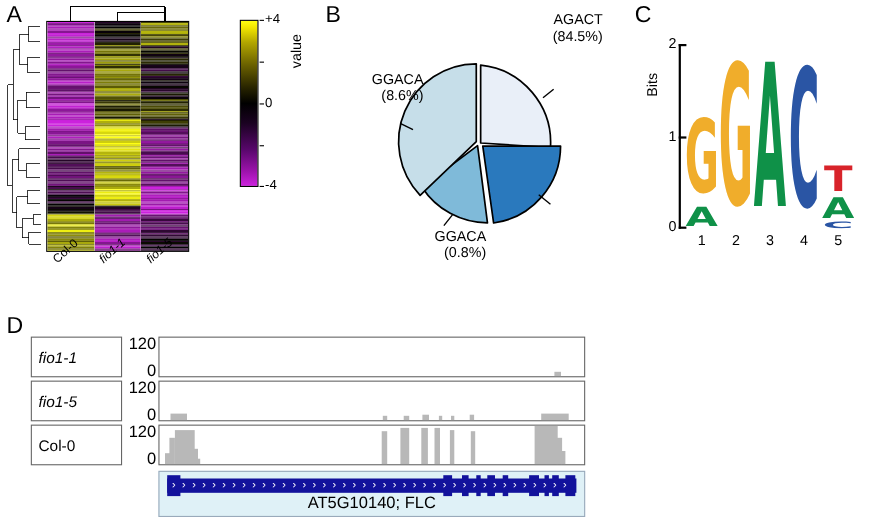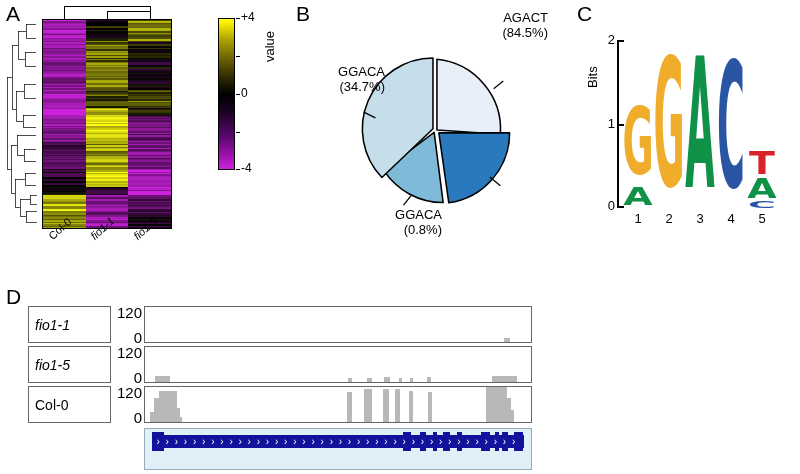--- a/index.html
+++ b/index.html
@@ -621,21 +621,21 @@
   <div class="pie-lab" style="left:148px;top:10px;width:110px;">
     <span>AGACT</span><br>
     <span>(84.5%)</span>
   </div>
   <div class="pie-lab" style="left:52px;top:207px;width:100px;">
     <span>GGACA</span><br>
     <span>(0.8%)</span>
   </div>
   <div class="pie-lab" style="left:-5px;top:64px;width:100px;">
     <span>GGACA</span><br>
-    <span>(34.7%)</span>
+    <span>(8.6%)</span>
   </div>
 </div>
 
 <div id="panelC">
   <div class="panel-letter" style="left:2px;top:3px;">C</div>
 
   <div id="logoAxis"></div>
   <div class="lg-tick" style="top:40px;"></div>
   <div class="lg-tick" style="top:124px;"></div>
   <div class="lg-tick" style="top:206px;"></div>
@@ -801,14 +801,15 @@
         <div class="arrw" style="left:77.15%;">›</div>
         <div class="arrw" style="left:79.60000000000001%;">›</div>
         <div class="arrw" style="left:82.05000000000001%;">›</div>
         <div class="arrw" style="left:84.50000000000001%;">›</div>
         <div class="arrw" style="left:86.95%;">›</div>
         <div class="arrw" style="left:89.4%;">›</div>
         <div class="arrw" style="left:91.85000000000001%;">›</div>
         <div class="arrw" style="left:94.30000000000001%;">›</div>
         <div class="arrw" style="left:96.75000000000001%;">›</div>
       </div>
+    <div id="geneName">AT5G10140; FLC</div>
   </div>
 </div>
 
 </body></html>

